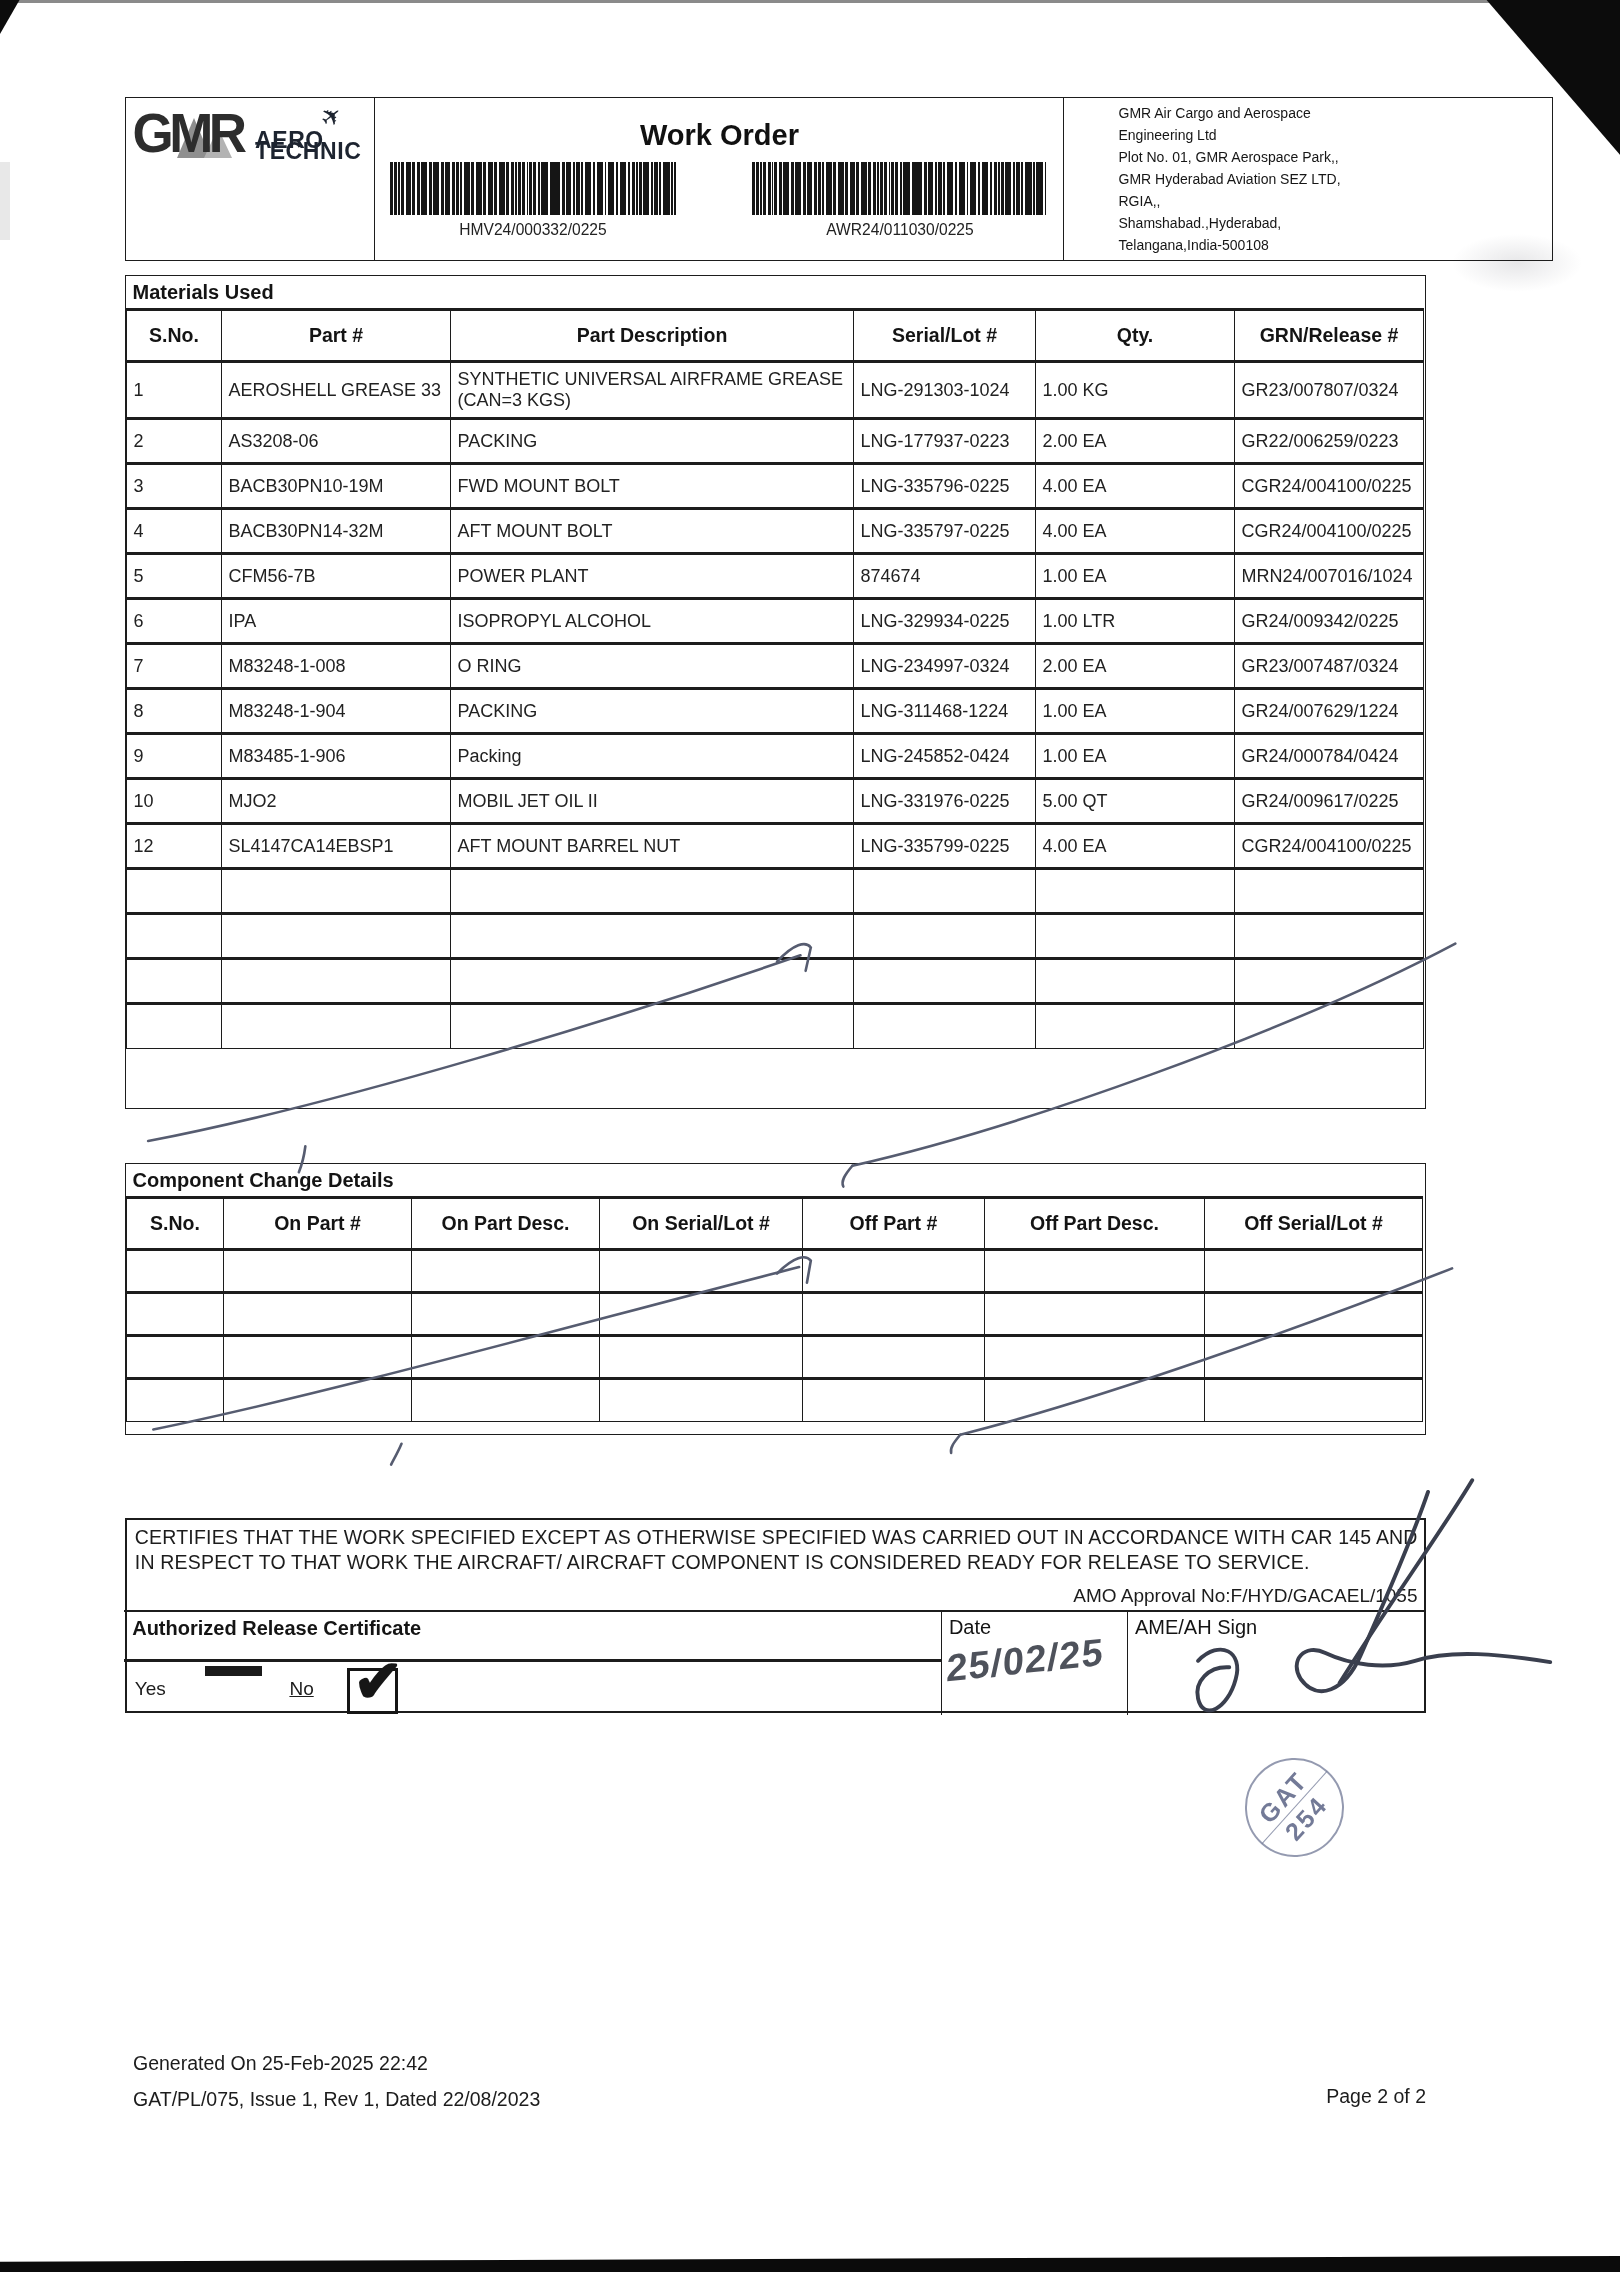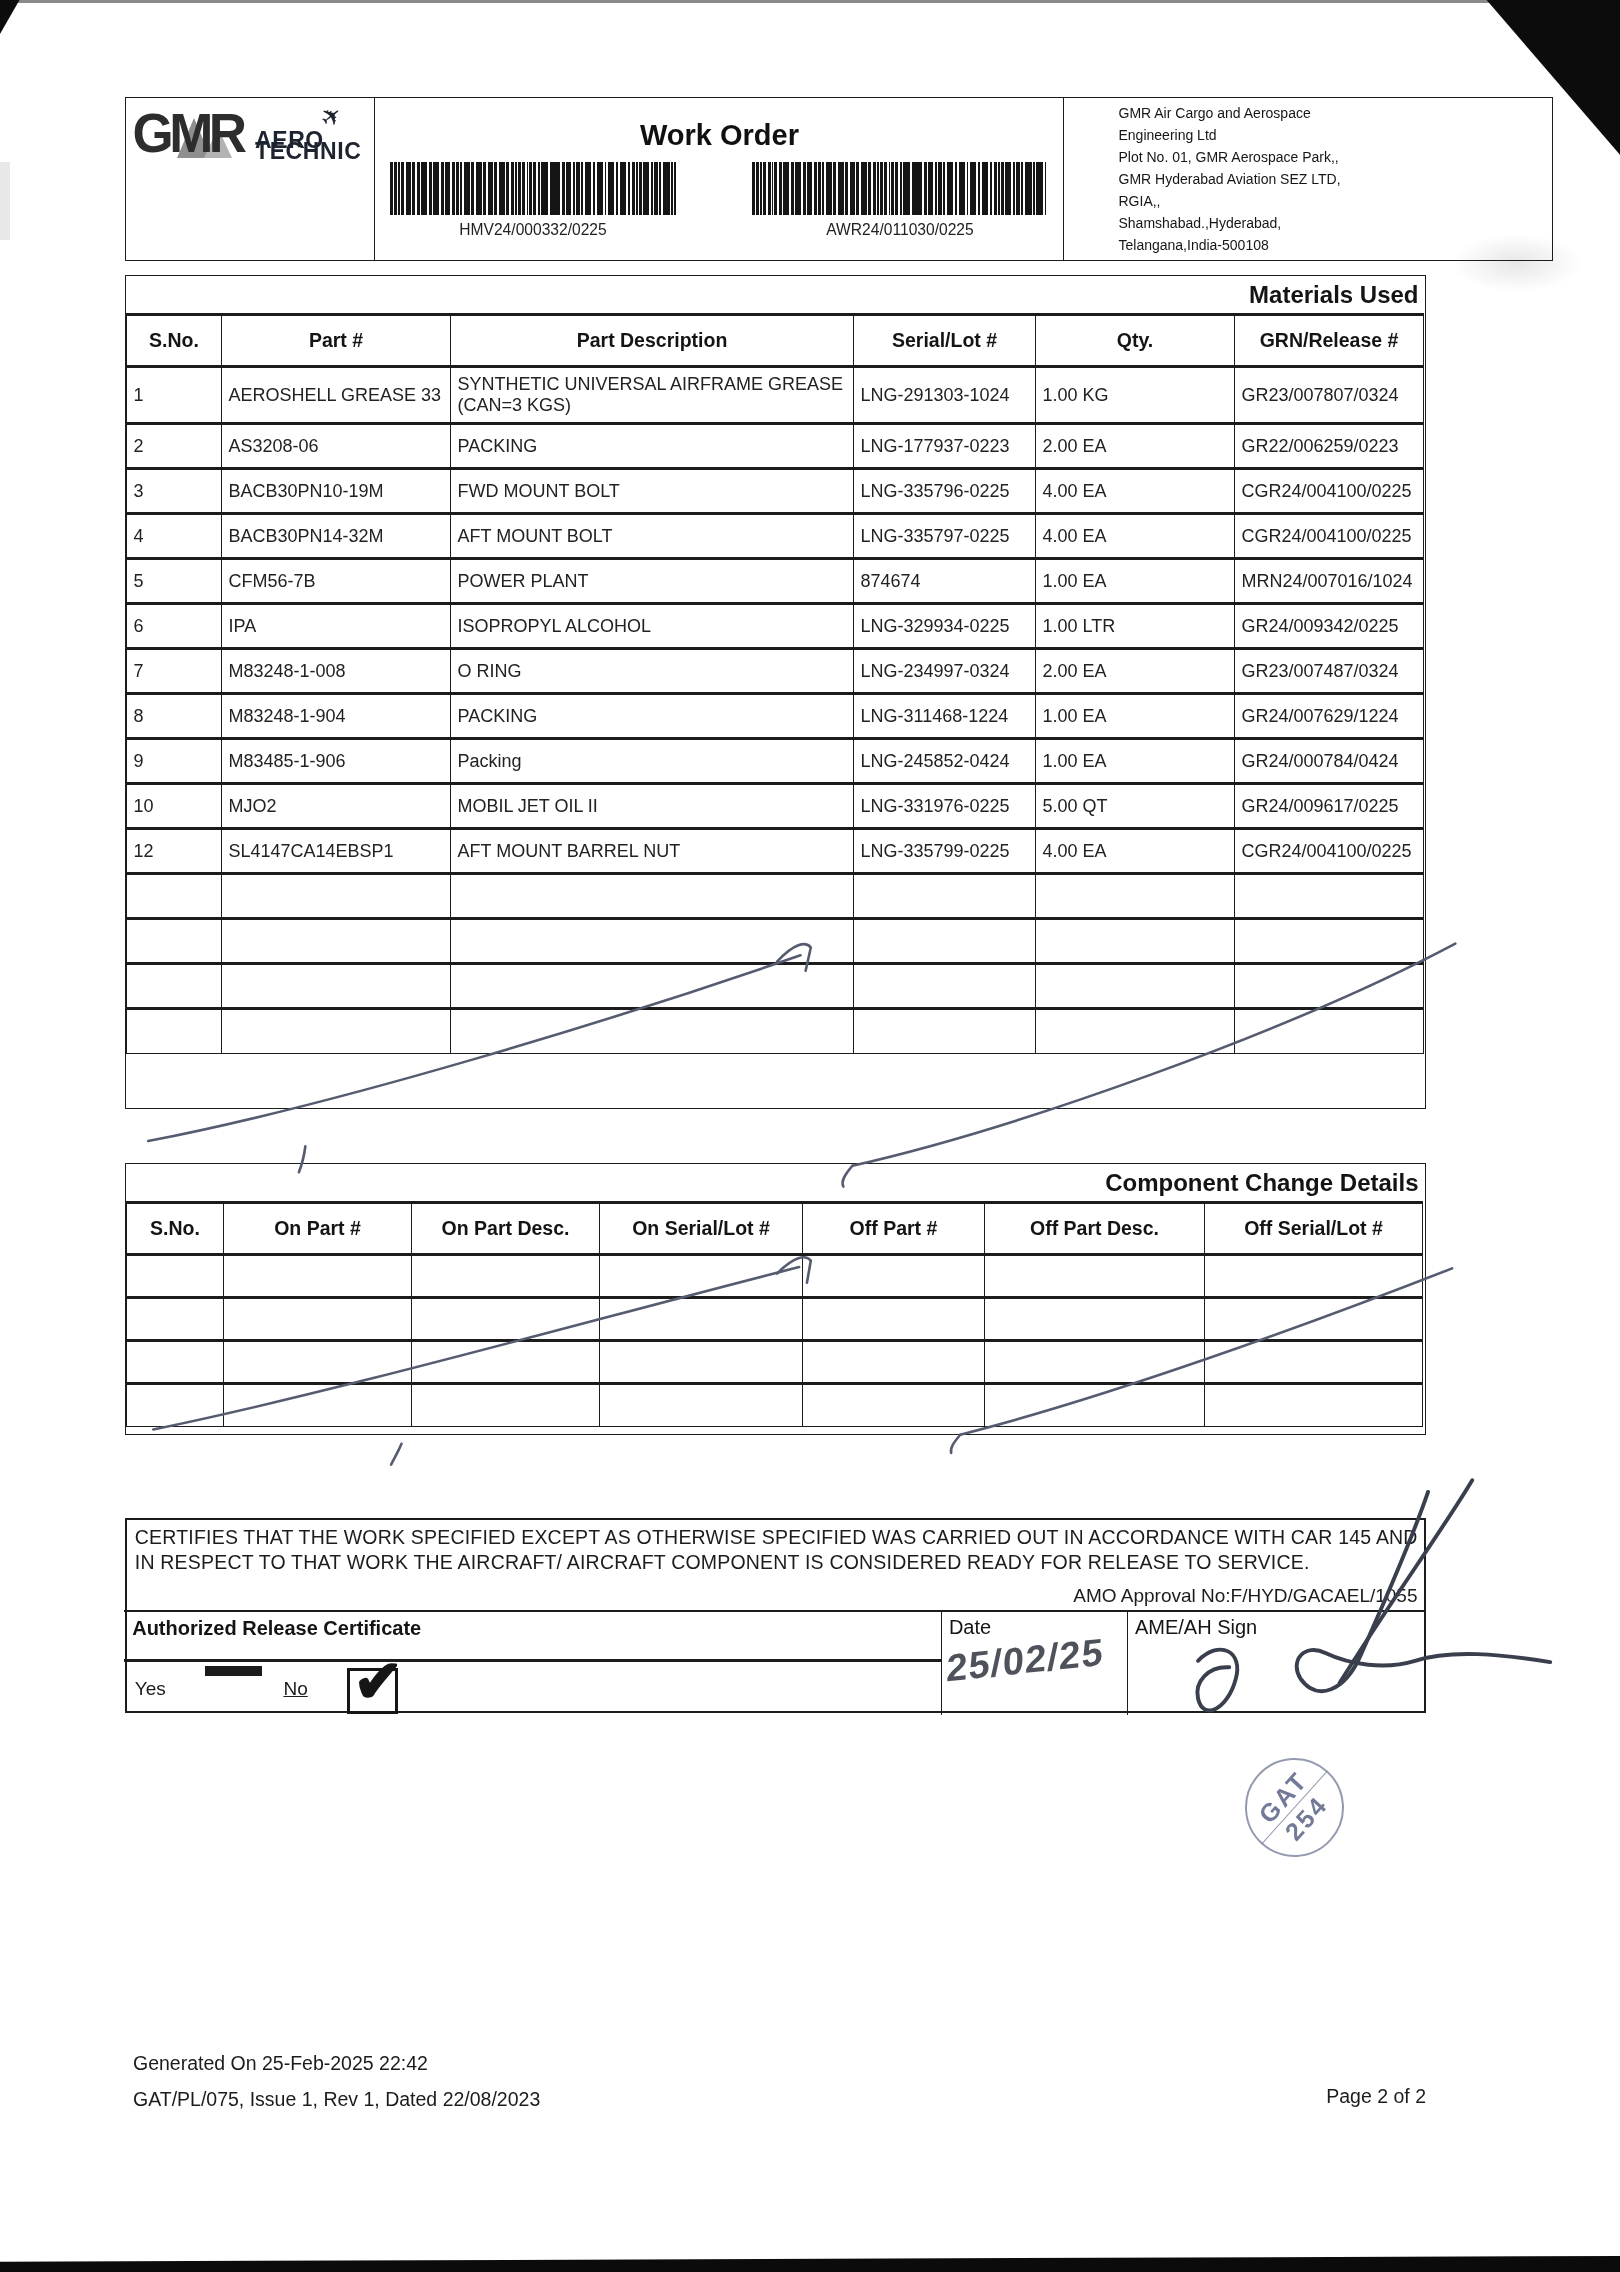--- a/index.html
+++ b/index.html
@@ -44,21 +44,21 @@
   .bc1{left:15px;top:64px;width:286px;}
   .bc2{left:377px;top:64px;width:296px;}
   .bc1-label{left:15px;top:123px;width:286px;text-align:center;font-size:15.6px;color:#222;}
   .bc2-label{left:377px;top:123px;width:296px;text-align:center;font-size:15.6px;color:#222;}
   .addr{left:6.5px;top:3.9px;width:351px;font-size:14px;line-height:22px;color:#161616;margin-left:48px;}
 
   
   .section{left:125px;width:1301px;border:1.9px solid #1d1d1d;box-sizing:border-box;background:transparent;}
   .sec-materials{top:275px;height:834px;}
   .sec-component{top:1163px;height:272px;}
-  .sec-title{font-size:24px;font-weight:bold;color:#141414;padding:5.2px 6.5px 3.9px 6.5px;text-align:right;}
+  .sec-title{font-size:20px;font-weight:bold;color:#141414;padding:5.2px 6.5px 3.9px 6.5px;}
 
   table.grid{border-collapse:collapse;table-layout:fixed;width:1297px;}
   table.grid th,table.grid td{border:1.9px solid #1c1c1c;border-top-width:3.2px;
       font-size:18px;color:#222;padding:2.6px 6.5px;overflow:hidden;box-sizing:border-box;}
   table.grid th{font-weight:bold;text-align:center;font-size:19.5px;color:#141414;border-bottom-width:3.2px;}
   table.grid tr{height:45px;}
   table.grid thead tr{height:52px;}
   tr.row-tall{height:57px !important;}
   td.c-sno{vertical-align:middle;}
 
@@ -71,21 +71,21 @@
              border-top:2.6px solid #1c1c1c;display:flex;box-sizing:border-box;}
   .cg-left{width:817px;position:relative;box-sizing:border-box;}
   .cg-date{width:186px;border-left:1.9px solid #1c1c1c;position:relative;box-sizing:border-box;}
   .cg-sign{flex:1;border-left:1.9px solid #1c1c1c;position:relative;box-sizing:border-box;}
   .arc-label{position:absolute;left:7.8px;top:5.2px;font-size:20px;font-weight:bold;color:#141414;}
   .cg-left .subdiv{position:absolute;left:0;top:47px;width:100%;height:2.6px;background:#1c1c1c;}
   .cell-label{position:absolute;left:6.5px;top:3.9px;font-size:20px;font-weight:normal;color:#141414;}
   .yesno{position:absolute;left:0;top:49px;width:100%;height:53px;}
   .yes-label,.no-label{position:absolute;font-size:19px;color:#1c1c1c;top:17px;}
   .yes-label{left:10.4px;}
-  .no-label{left:159px;text-decoration:underline;}
+  .no-label{left:165px;text-decoration:underline;}
   .yes-bar{position:absolute;left:81px;top:5.2px;width:57px;height:9.7px;background:#1b1b1b;}
   .no-checkbox{position:absolute;left:223px;top:6.5px;width:45px;height:40px;border:3.2px solid #161616;}
   .checkmark{position:absolute;left:2.6px;top:-25px;font-size:60px;color:#161616;font-weight:bold;}
   .hand-date{position:absolute;left:3.9px;top:27px;font-size:38px;color:#30343f;
              transform:rotate(-6deg) skewX(-8deg);letter-spacing:1.3px;font-weight:bold;opacity:.85;}
 
   
   .stamp{left:1245px;top:1758px;width:99px;height:99px;border:2.6px solid rgba(112,120,150,.75);
          border-radius:50%;transform:rotate(-48deg);display:flex;flex-direction:column;
          align-items:center;justify-content:center;color:rgba(100,108,140,.9);box-sizing:border-box;}

